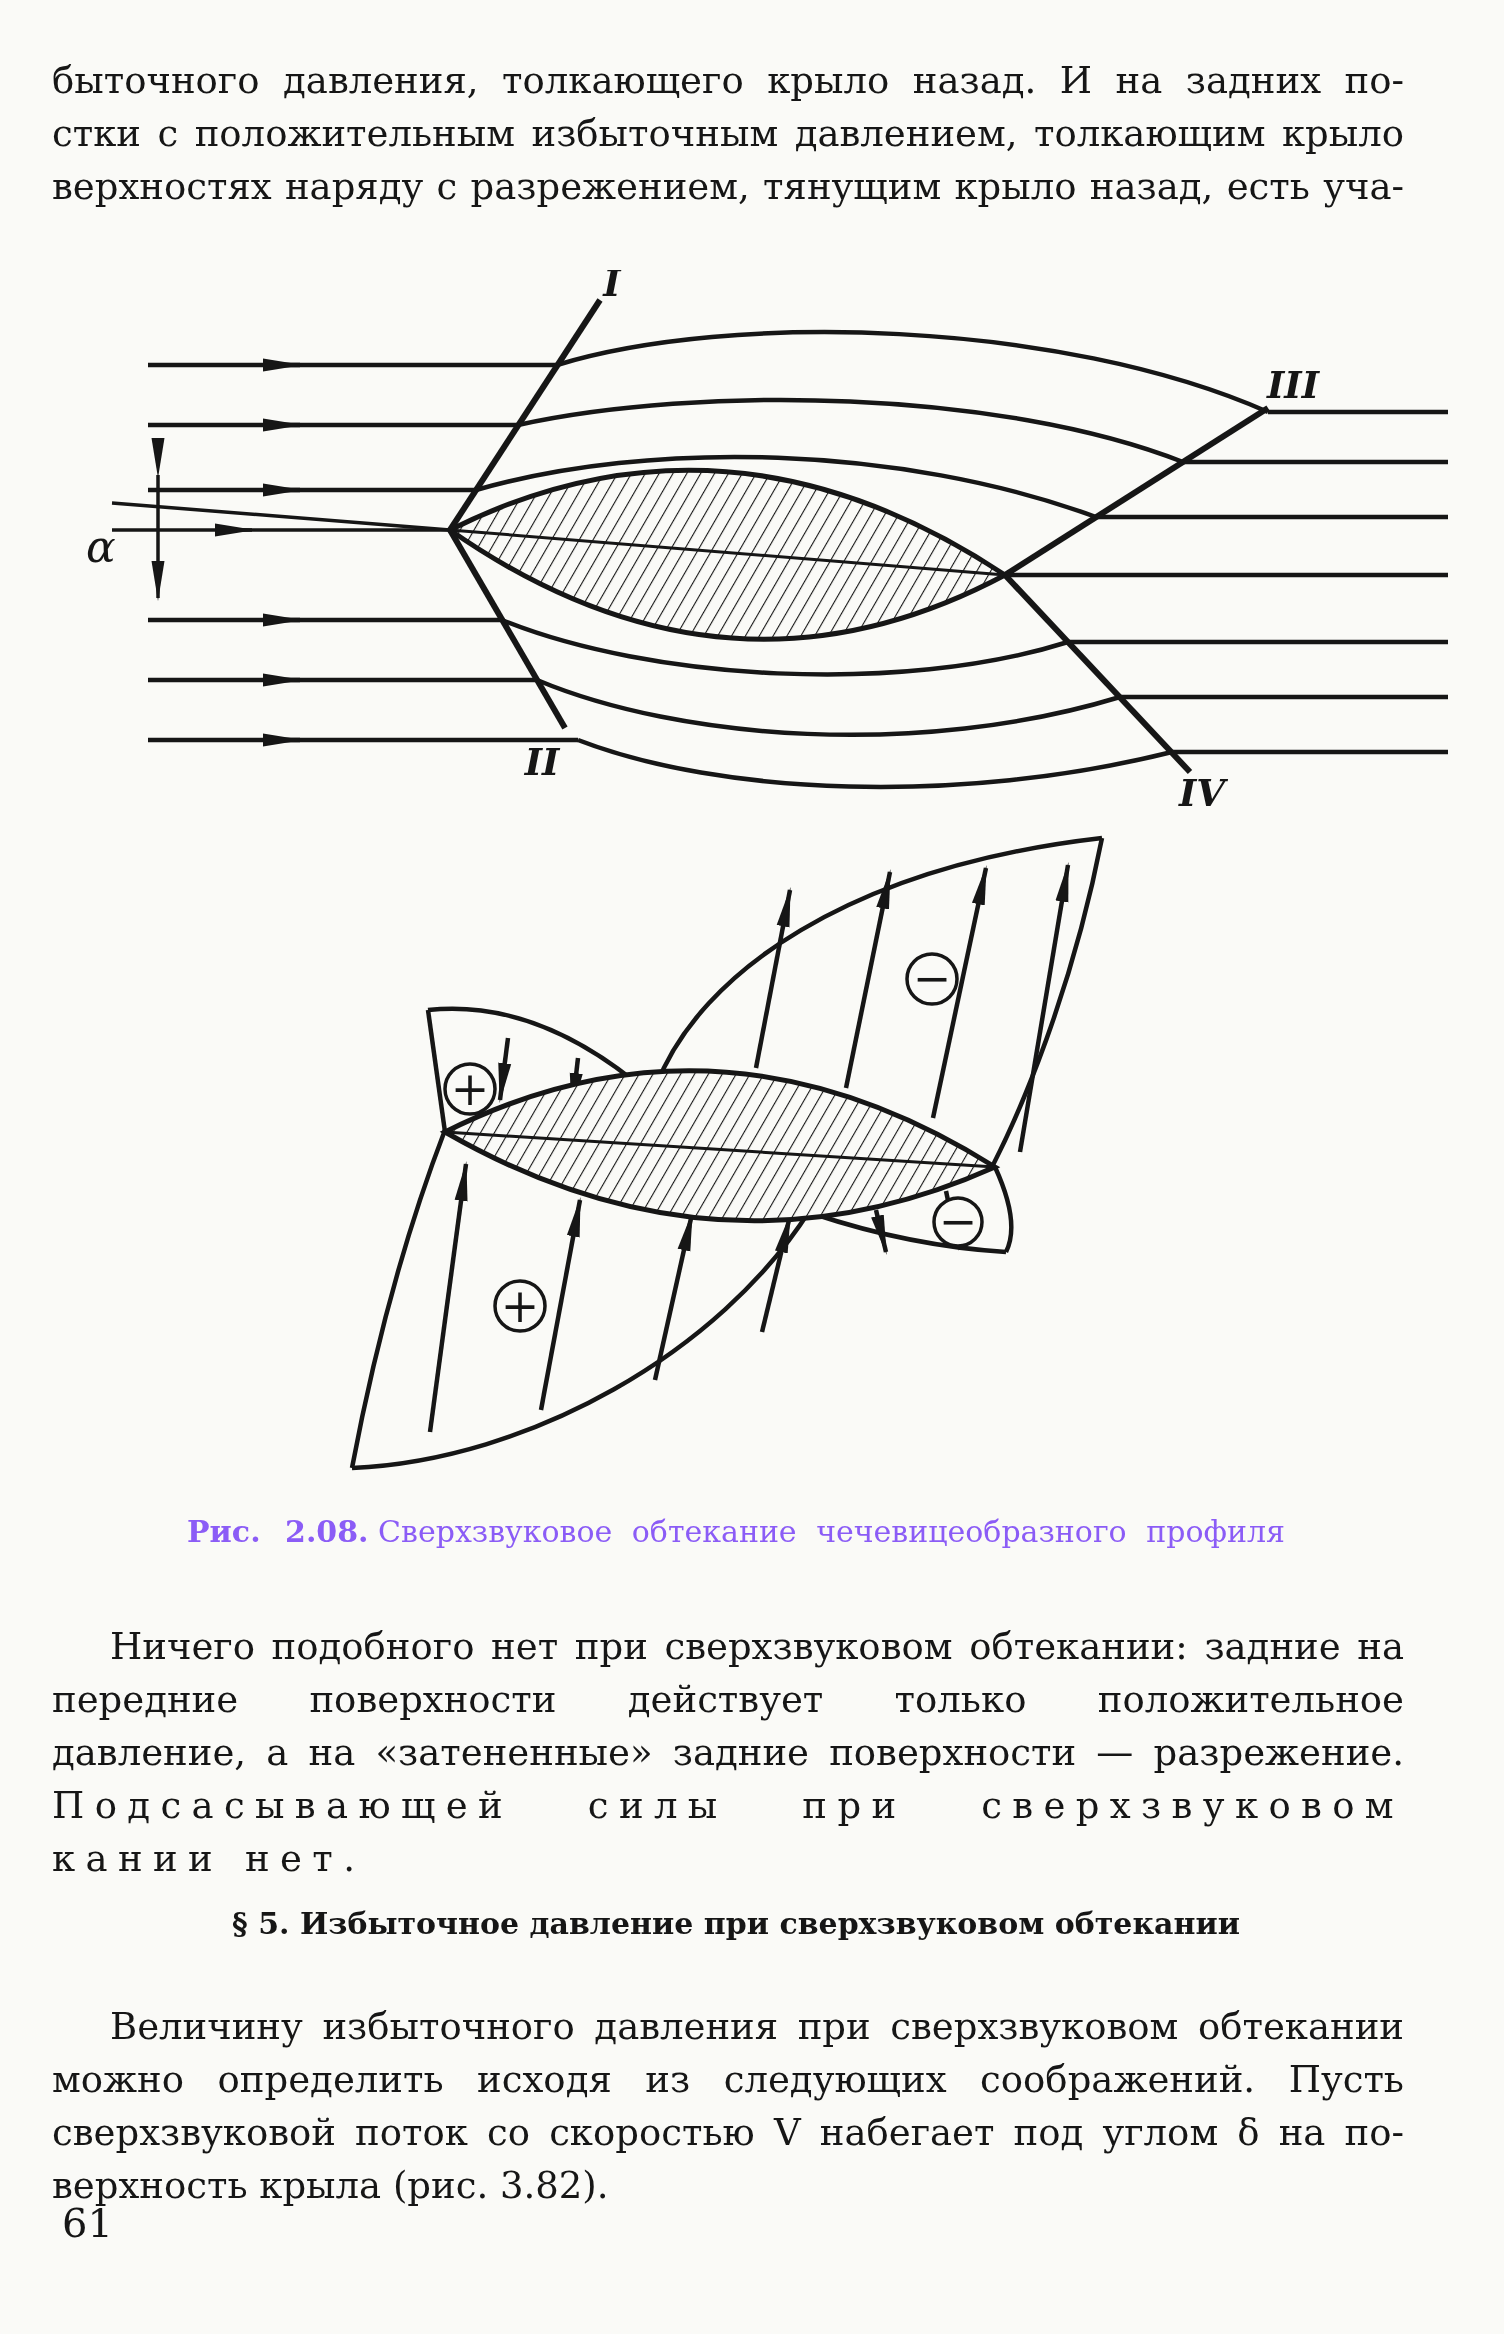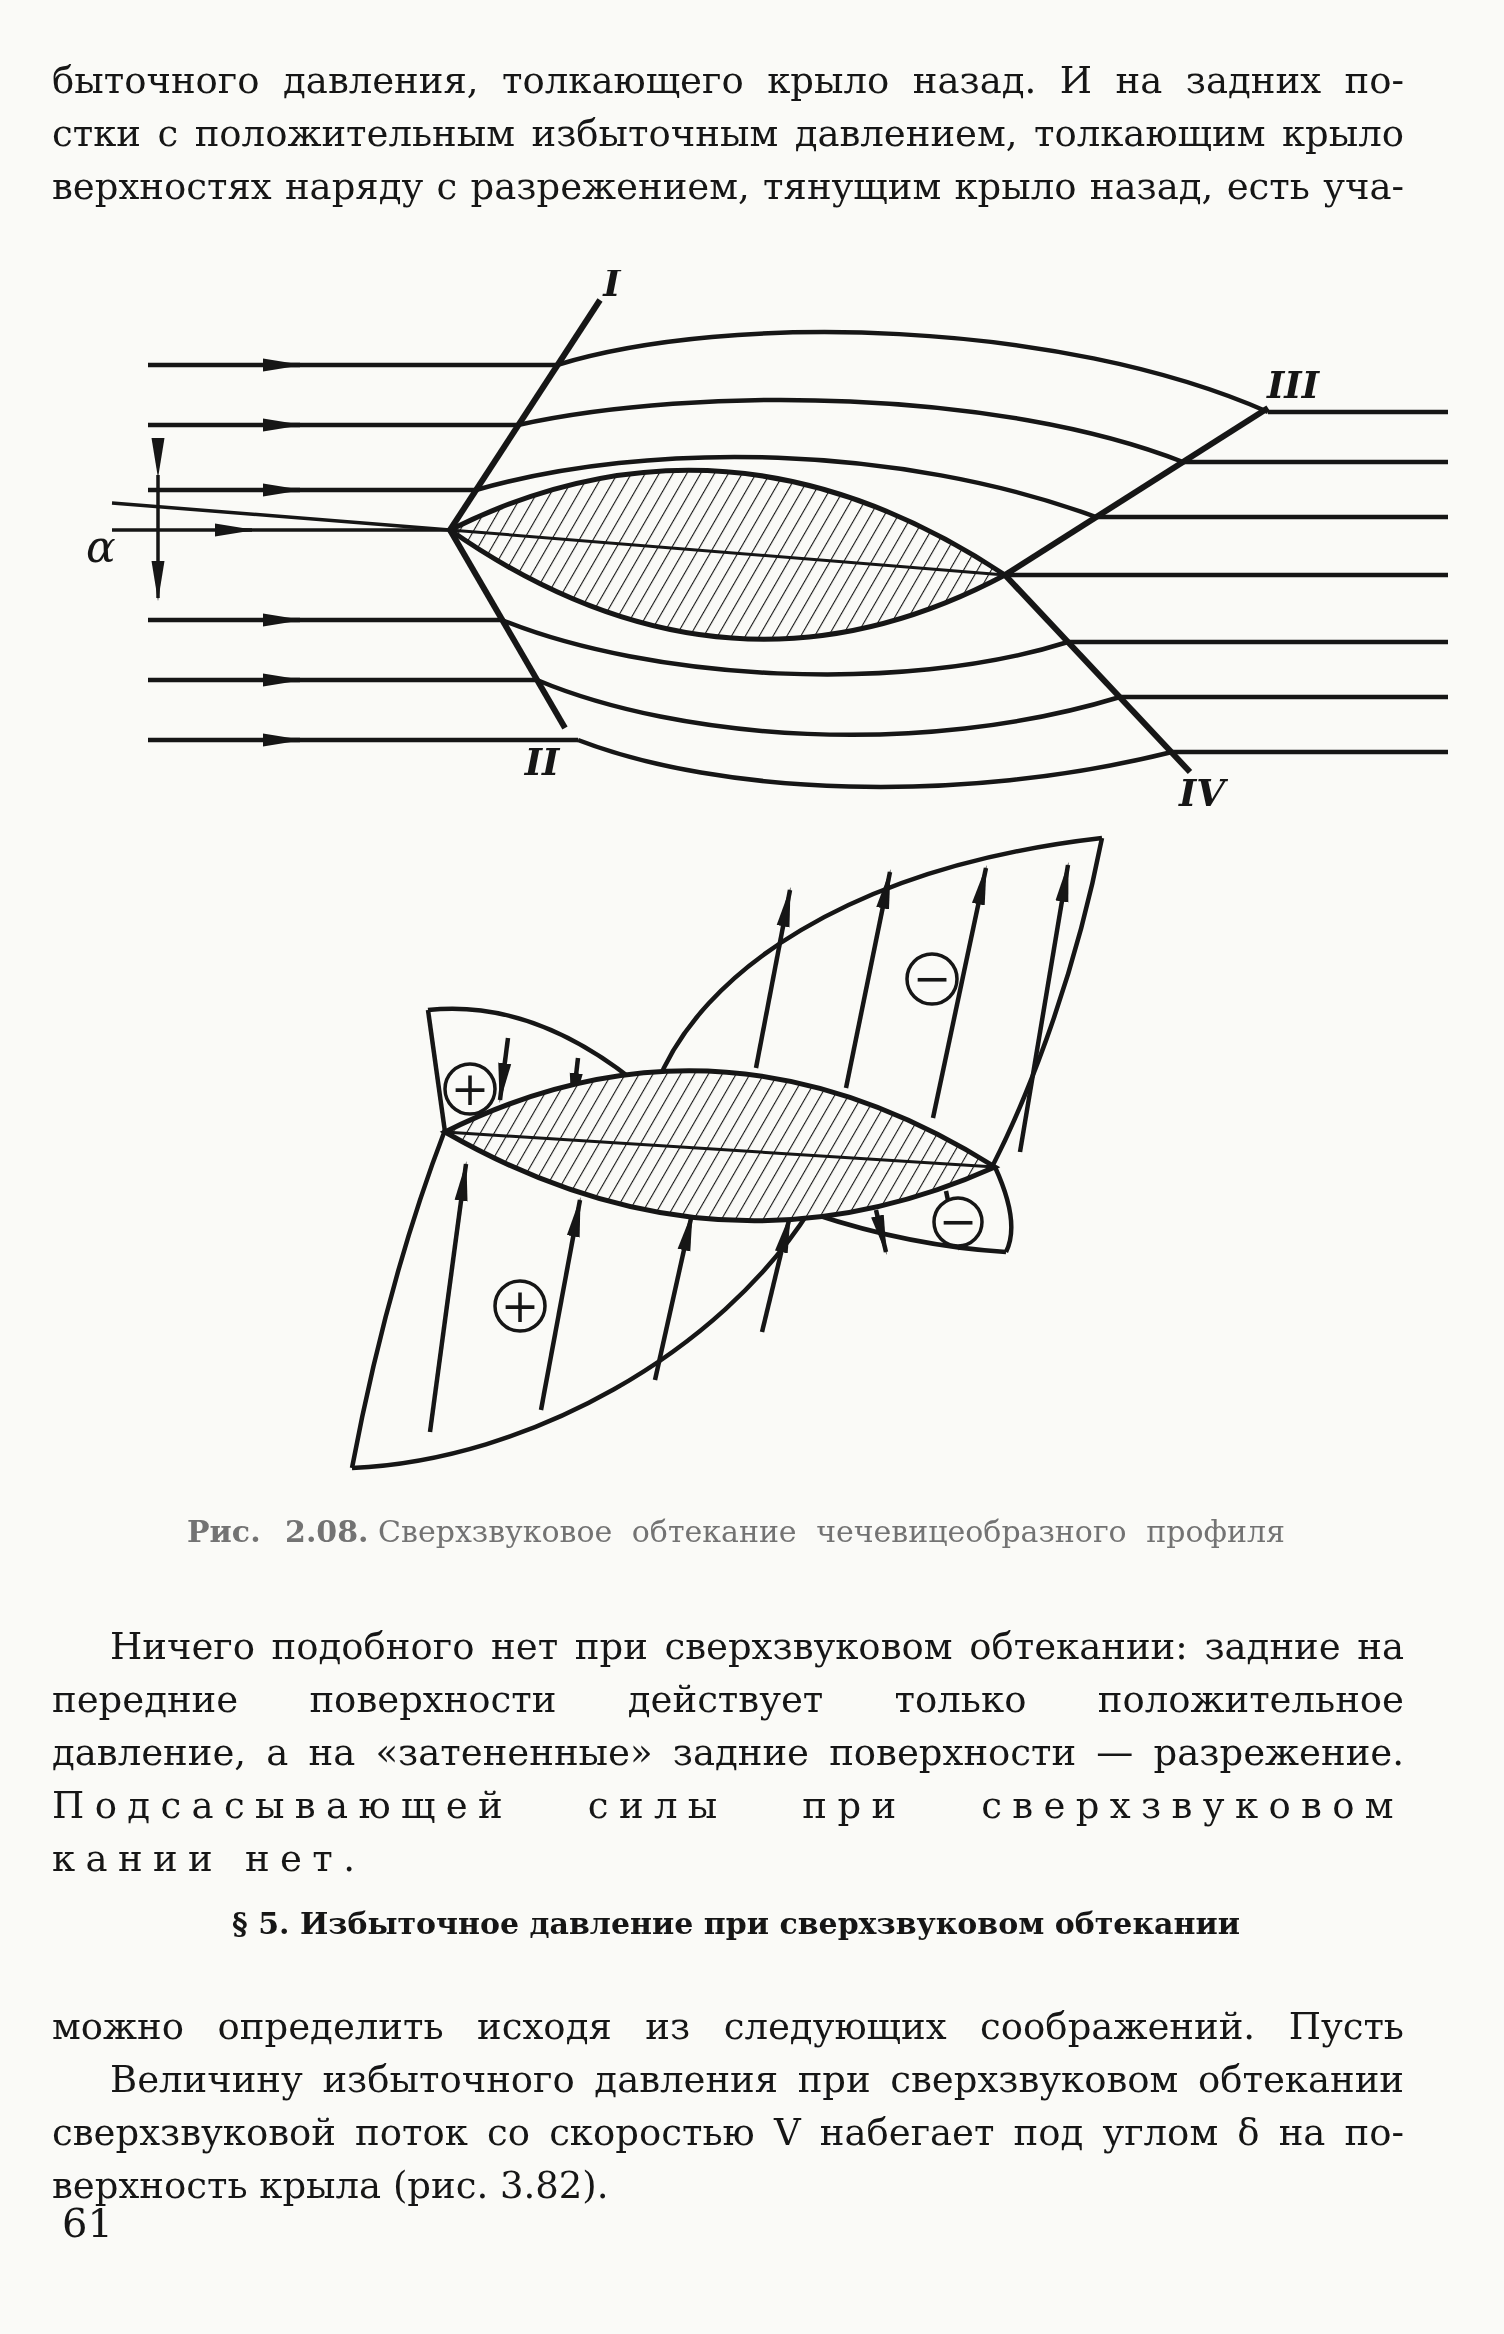--- a/index.html
+++ b/index.html
@@ -11,21 +11,21 @@
     position:relative;
     overflow:hidden;
   }
   .col{position:absolute;left:52px;width:1352px;}
   .line{font-size:37px;line-height:53px;height:53px;white-space:nowrap;}
   .j{text-align:justify;text-align-last:justify;white-space:normal;overflow:hidden;}
   .indent{text-indent:58px;}
   .sp{letter-spacing:0.28em;}
   .caption{
     position:absolute;left:60px;width:1352px;top:1514px;
-    text-align:center;font-size:30px;color:#737373;
+    text-align:center;font-size:30px;color:#8b5cf6;
   }
   .caption b{word-spacing:14px;}
   .caption .ctext{word-spacing:10px;}
   .heading{
     position:absolute;left:60px;width:1352px;top:1906px;
     text-align:center;font-size:30px;font-weight:bold;
   }
   .pagenum{position:absolute;left:62px;top:2200px;font-size:40px;}
   svg{position:absolute;left:0;}
   svg text{font-family:"DejaVu Serif","Liberation Serif",serif;}
@@ -180,19 +180,19 @@
   <div class="line j indent">Ничего подобного нет при сверхзвуковом обтекании: задние на</div>
   <div class="line j">передние поверхности действует только положительное избыточное</div>
   <div class="line j">давление, а на «затененные» задние поверхности — разрежение.</div>
   <div class="line j sp">Подсасывающей силы при сверхзвуковом обте-</div>
   <div class="line sp">кании нет.</div>
 </div>
 
 <div class="heading">§ 5. Избыточное давление при сверхзвуковом обтекании</div>
 
 <div class="col" style="top:2000px">
+  <div class="line j indent">Величину избыточного давления при сверхзвуковом обтекании</div>
   <div class="line j">можно определить исходя из следующих соображений. Пусть</div>
-  <div class="line j indent">Величину избыточного давления при сверхзвуковом обтекании</div>
   <div class="line j">сверхзвуковой поток со скоростью V набегает под углом δ на по-</div>
   <div class="line">верхность крыла (рис. 3.82).</div>
 </div>
 
 <div class="pagenum">61</div>
 
 </body></html>

